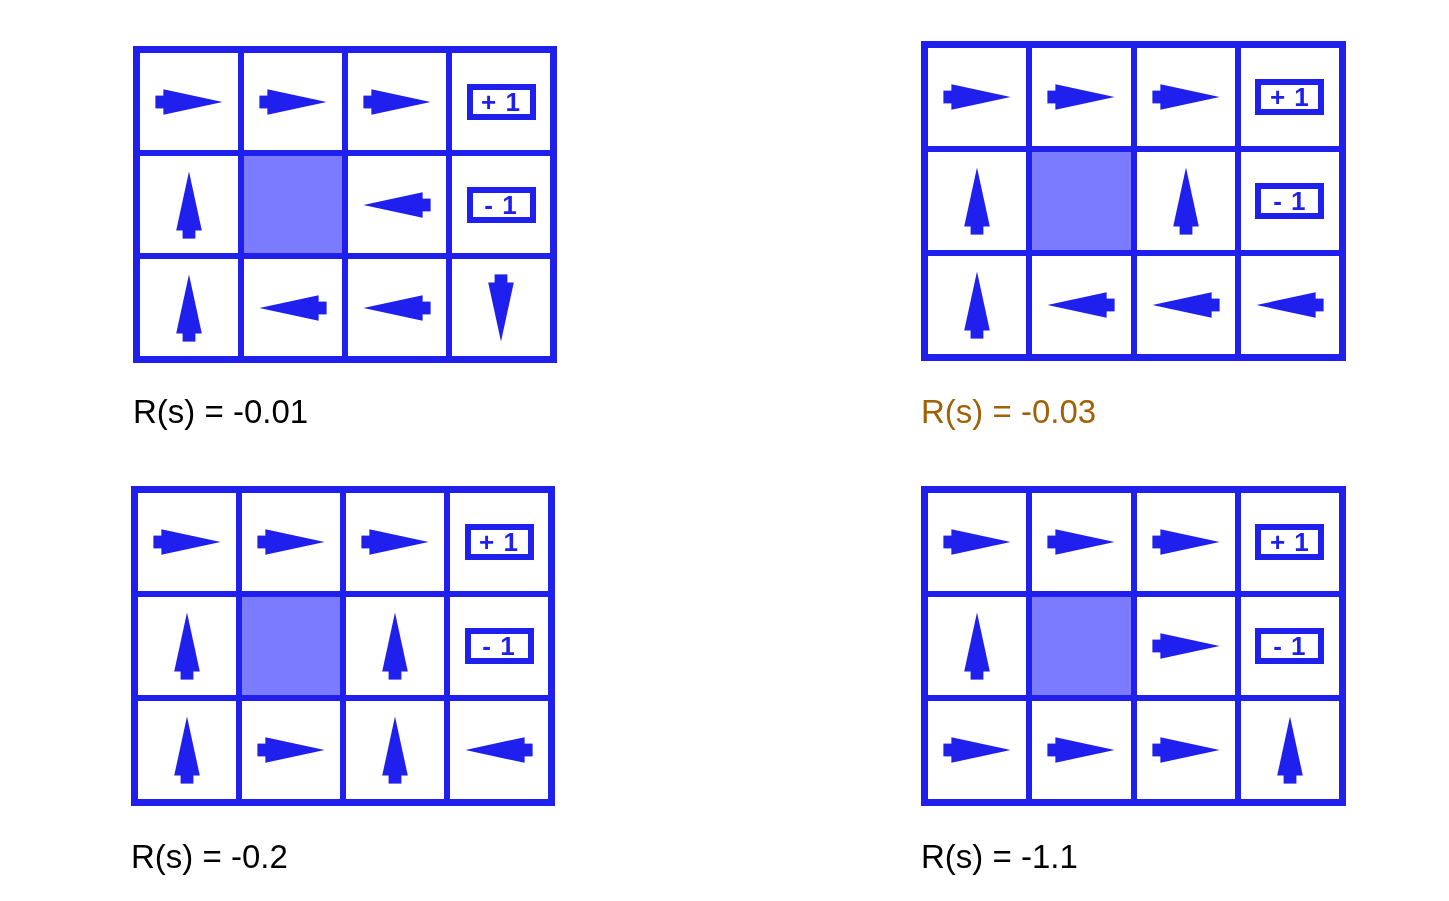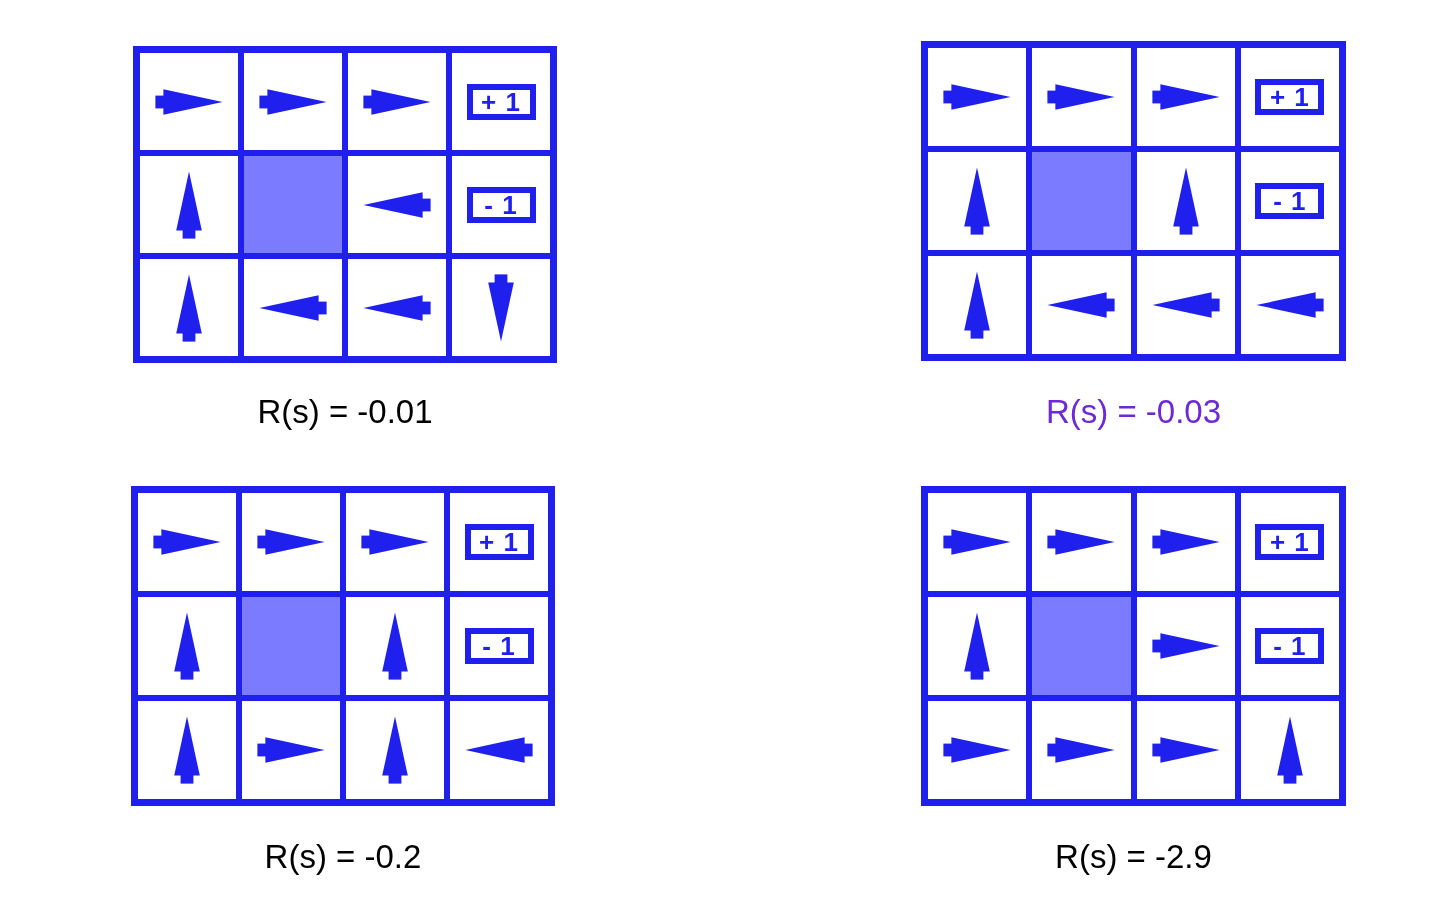--- a/index.html
+++ b/index.html
@@ -59,21 +59,20 @@
     display: flex;
     align-items: center;
     justify-content: center;
     letter-spacing: 1px;
     white-space: nowrap;
   }
 
   
   .caption {
     position: absolute;
-    text-align: center;
     color: #000000;
     font-family: "Liberation Sans", sans-serif;
     font-size: 33px;
     font-weight: 400;
     white-space: nowrap;
   }
 </style>
 </head>
 <body style="background: rgb(255, 255, 255);">
 
@@ -273,21 +272,21 @@
           <span class="arrow" style="width: 80px; height: 80px;">
             <svg viewBox="0 0 100 100" width="100%" height="100%">
               <g transform="rotate(180 50 50)">
                 <rect x="8" y="42" width="12" height="16" fill="#1F1FEE"></rect>
                 <polygon points="18,34 18,66 92,50" fill="#1F1FEE"></polygon>
               </g>
             </svg>
           </span>
         </div>
       </div>
-      <div class="caption" style="left: 921px; top: 393px; width: 425px; color: #6d28d9;">R(s) = -0.03</div>
+      <div class="caption" style="left: 921px; top: 393px; width: 425px; color: #a16207;">R(s) = -0.03</div>
     </div>
     <div class="panel" style="left: 0px; top: 0px;">
       <div class="grid" style="position: absolute; left: 131px; top: 486px; width: 424px; height: 320px;">
         <div class="cell">
           <span class="arrow" style="width: 80px; height: 80px;">
             <svg viewBox="0 0 100 100" width="100%" height="100%">
               <g transform="rotate(0 50 50)">
                 <rect x="8" y="42" width="12" height="16" fill="#1F1FEE"></rect>
                 <polygon points="18,34 18,66 92,50" fill="#1F1FEE"></polygon>
               </g>
@@ -477,15 +476,15 @@
           <span class="arrow" style="width: 80px; height: 80px;">
             <svg viewBox="0 0 100 100" width="100%" height="100%">
               <g transform="rotate(270 50 50)">
                 <rect x="8" y="42" width="12" height="16" fill="#1F1FEE"></rect>
                 <polygon points="18,34 18,66 92,50" fill="#1F1FEE"></polygon>
               </g>
             </svg>
           </span>
         </div>
       </div>
-      <div class="caption" style="left: 921px; top: 838px; width: 425px; color: rgb(0, 0, 0);">R(s) = -2.9</div>
+      <div class="caption" style="left: 921px; top: 838px; width: 425px; color: rgb(0, 0, 0);">R(s) = -1.1</div>
     </div>
   </div>
 
 </body></html>

